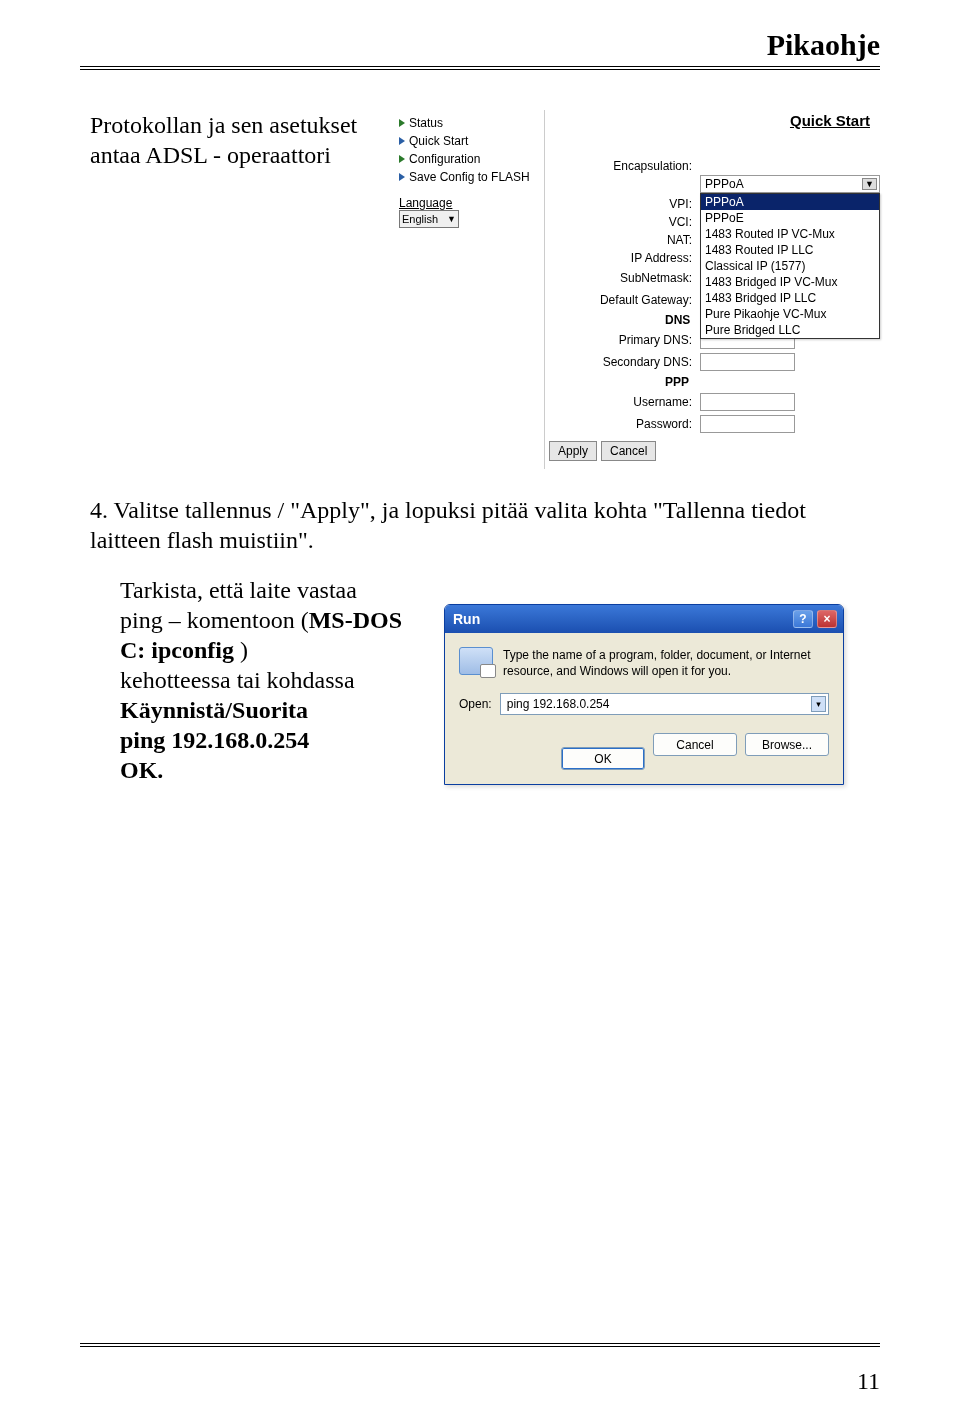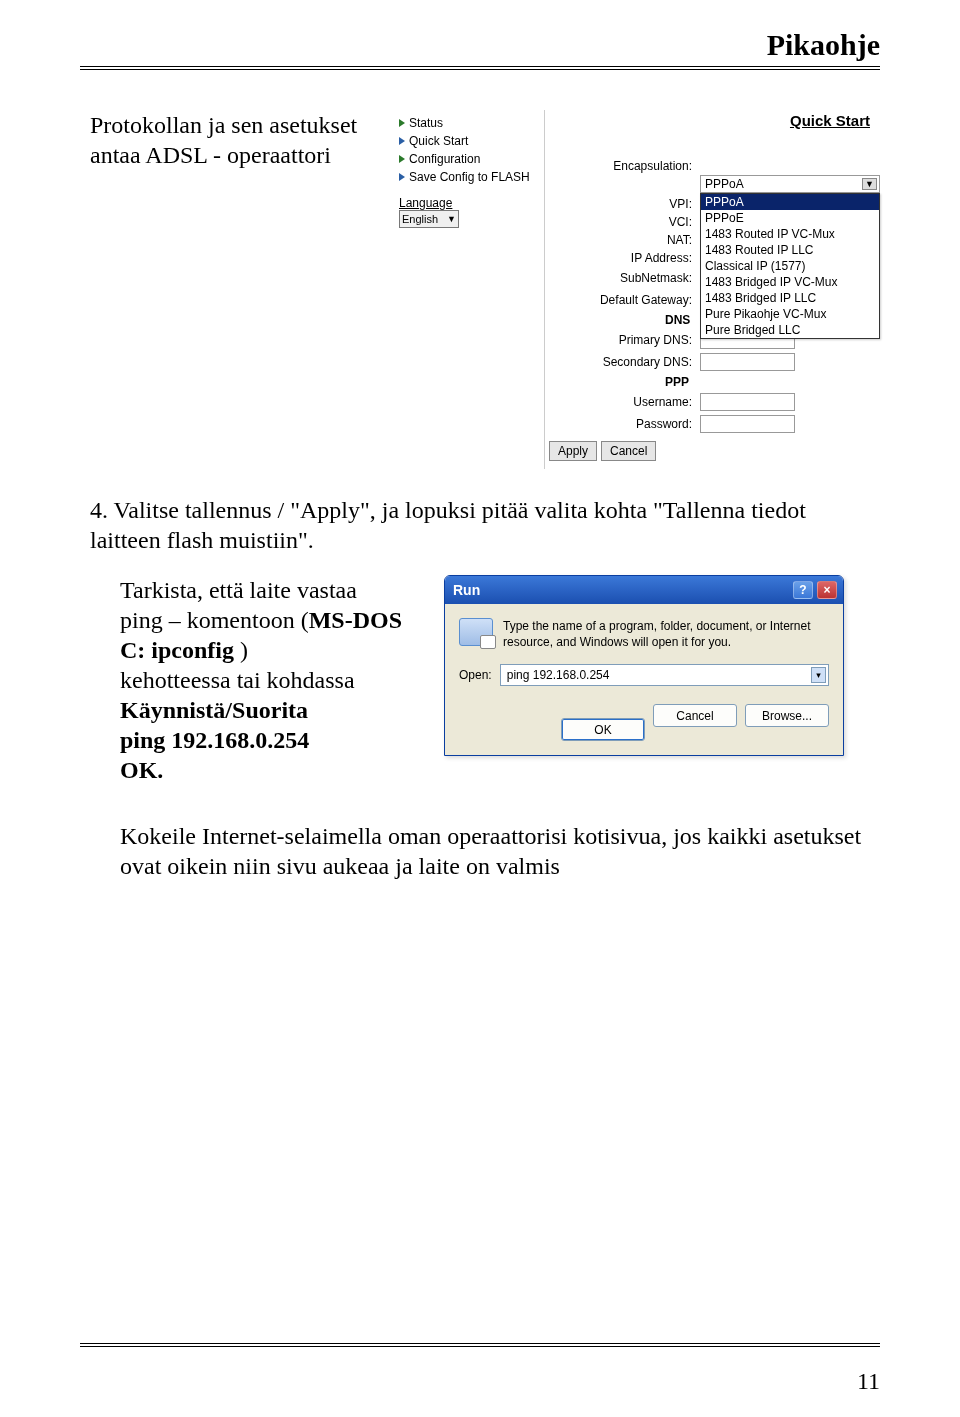--- a/index.html
+++ b/index.html
@@ -166,21 +166,21 @@
   }
   .h2 {
     margin-top: 44px;
     font-size: 40px;
     font-weight: normal;
   }
   .check-row {
     margin-top: 20px;
     display:flex;
     gap: 24px;
-    align-items: flex-start;
+    align-items: flex-end;
   }
   .check-text {
     width: 330px;
     font-size: 24px;
     line-height: 1.25;
     padding-left: 30px;
   }
   .check-text b { font-weight: bold; }
   .run-dialog {
     width: 400px;
@@ -418,18 +418,17 @@
         </div>
         <div class="run-btns">
           <div class="run-btn ok">OK</div>
           <div class="run-btn">Cancel</div>
           <div class="run-btn">Browse...</div>
         </div>
       </div>
     </div>
   </div>
 
-  <div class="final-para">Kokeile Internet-selaimella oman operaattorisi kotisivua, jos kaikki asetukset ovat oikein niin sivu aukeaa ja laite on valmis</div>
 
 </div>
 
 <div class="footer-rule"></div>
 <div class="page-num">11</div>
 
 </body></html>

